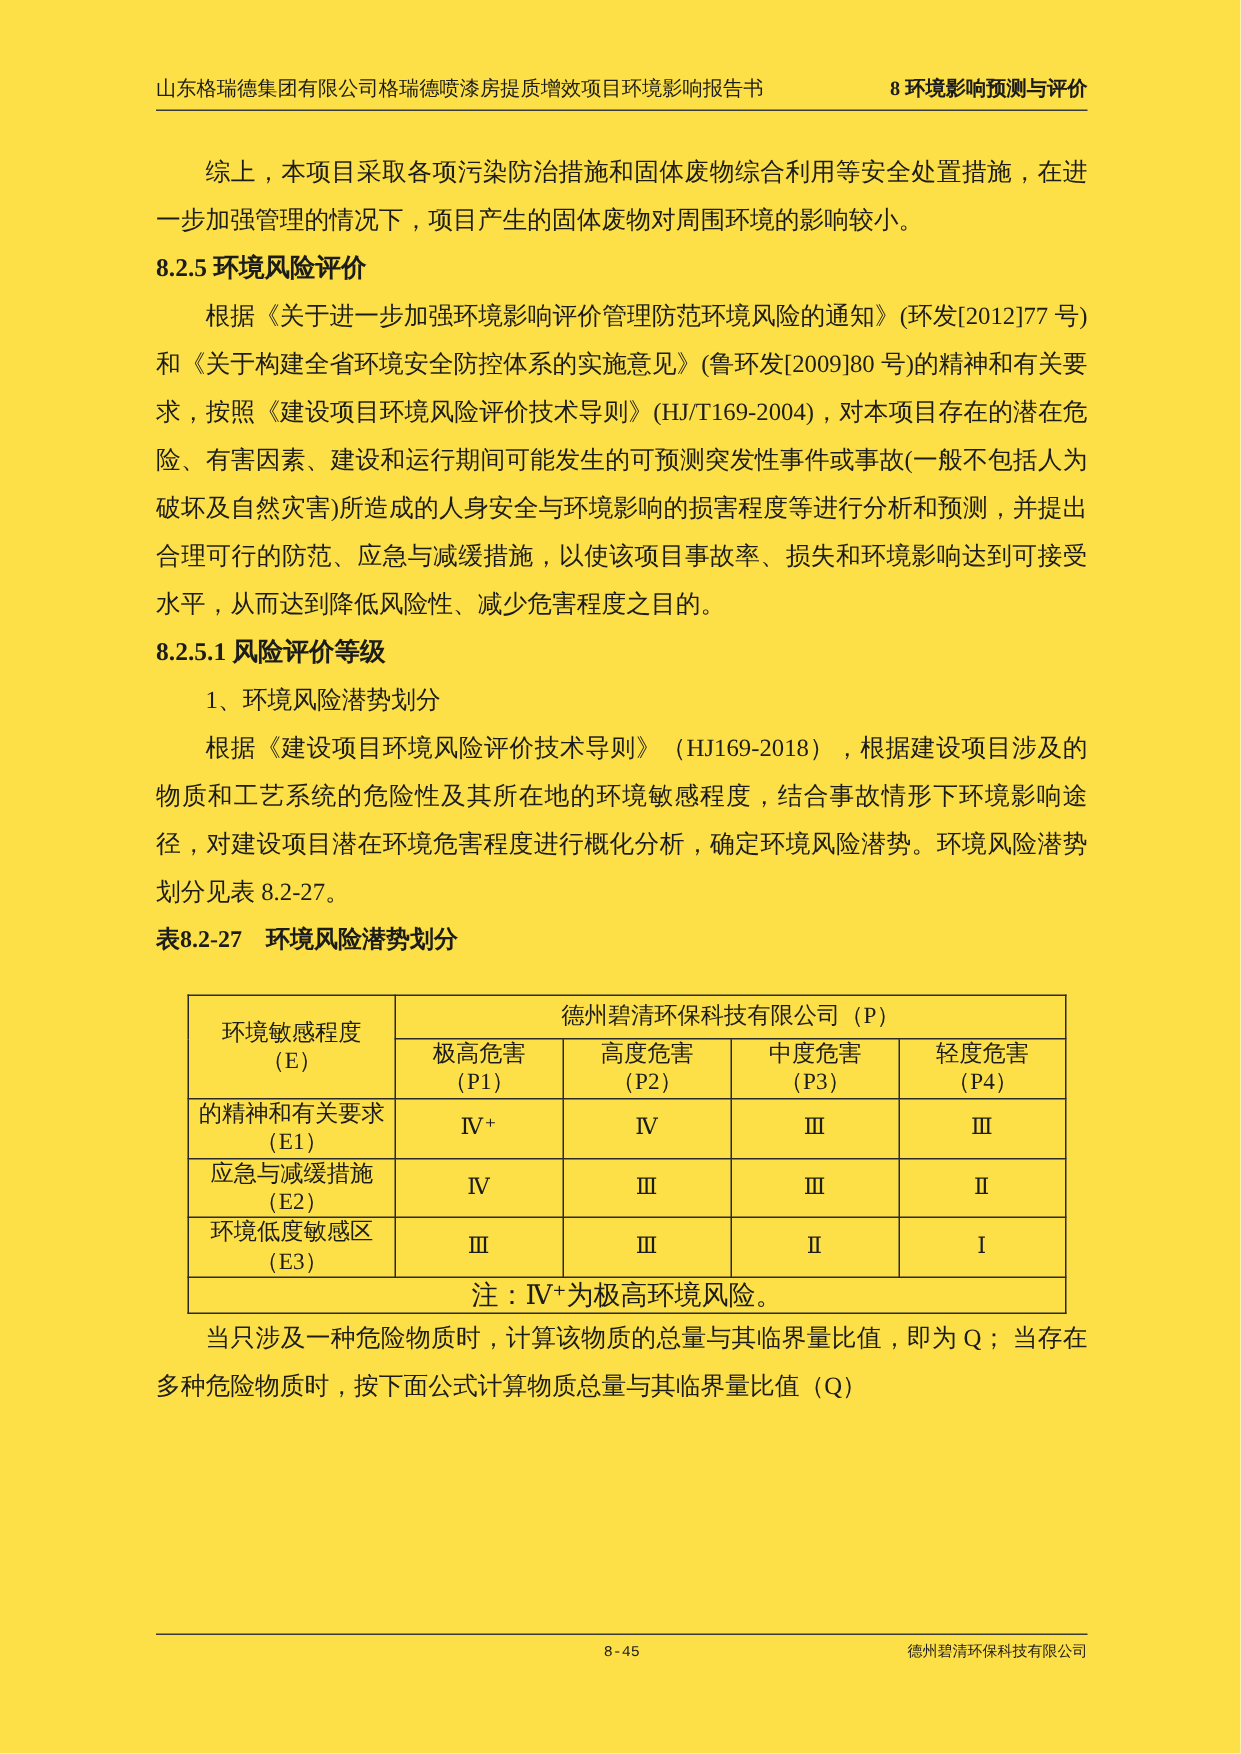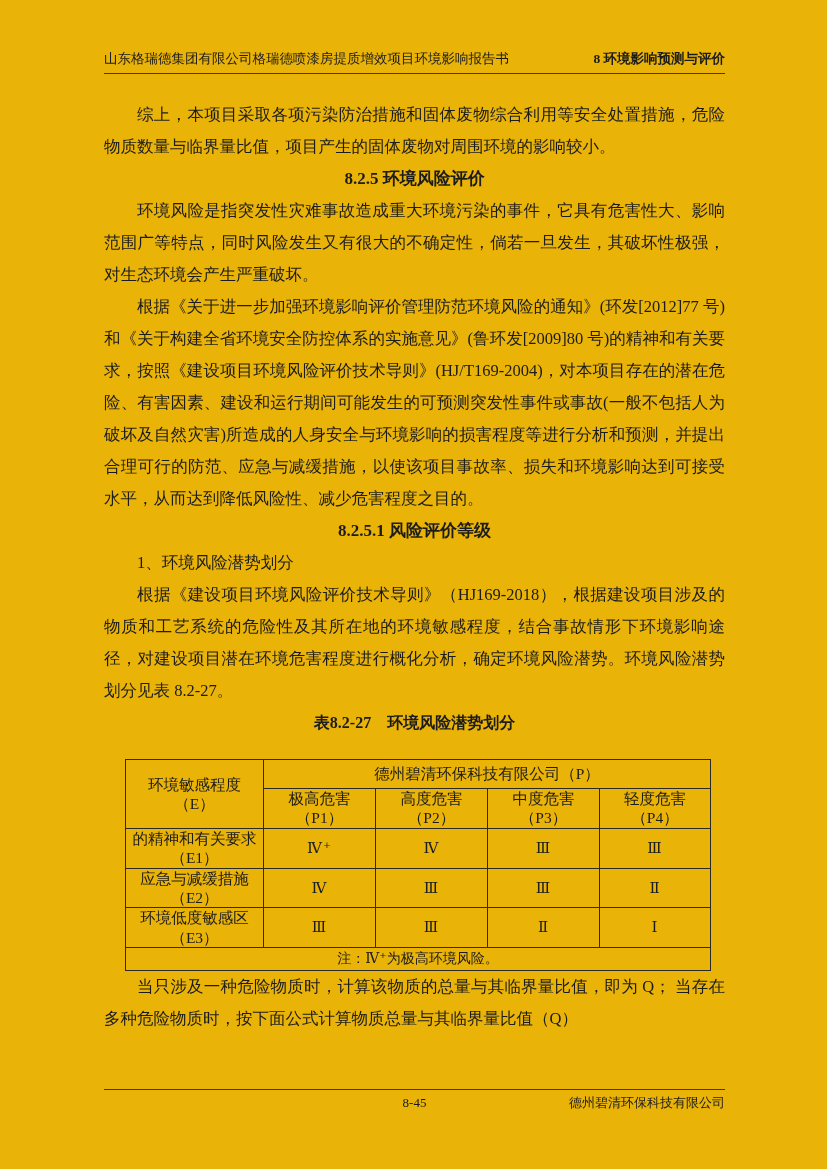--- a/index.html
+++ b/index.html
@@ -1,20 +1,20 @@
 <!DOCTYPE html>
 <html lang="zh"><head>
 <meta charset="utf-8">
 <style>
   html, body { margin: 0; padding: 0; background: #ffffff; }
   .page {
     position: relative;
     width: 827px;
     height: 1169px;
-    background: #eab308;
+    background: #fde047;
     overflow: hidden;
     color: #1c1c1c;
     font-family: "Liberation Serif", "DejaVu Serif", serif;
   }
   .content { margin: 0 102px 0 104px; }
 
   
   .header {
     display: flex;
     justify-content: space-between;
@@ -34,27 +34,27 @@
     font-size: 16.5px;
     line-height: 32px;
     text-align: justify;
   }
   p.para { margin: 0; text-indent: 2em; }
   h2.hsec {
     margin: 0;
     font-size: 17px;
     line-height: 32px;
     font-weight: bold;
-    text-align: center;
+    text-align: left;
   }
 
   
   .tcaption {
     margin: 0;
-    text-align: center;
+    text-align: left;
     font-weight: bold;
     font-size: 16px;
     line-height: 32px;
     text-indent: 0;
   }
   table.risk {
     border-collapse: collapse;
     table-layout: fixed;
     width: 585px;
     margin-left: 21px;
@@ -65,59 +65,59 @@
   table.risk td {
     border: 1px solid #2a2a2a;
     text-align: center;
     vertical-align: middle;
     padding: 0 2px;
     overflow: hidden;
   }
   tr.r-top td    { height: 28px; }
   tr.r-head td   { height: 32px; }
   tr.r-data td   { height: 29px; }
-  tr.r-note td   { height: 22px; font-size: 14px; }
+  tr.r-note td   { height: 22px; font-size: 18px; }
   td.roman { font-size: 15px; letter-spacing: 1px; }
   td.label-col { font-size: 15.5px; }
 
   
   .footer {
     position: absolute;
     left: 104px;
     right: 102px;
     top: 1089px;
     border-top: 1.2px solid #3a3a3a;
     padding-top: 4px;
-    font-size: 13px;
+    font-size: 10px;
     line-height: 17px;
     text-align: center;
+    font-family: Liberation Mono, monospace;
   }
   .footer .company {
     position: absolute;
     right: 0;
     top: 4px;
   }
 </style>
 </head>
 <body>
 
 <div class="page">
   <div class="content">
 
     <div class="header">
       <span class="left">山东格瑞德集团有限公司格瑞德喷漆房提质增效项目环境影响报告书</span>
       <span class="right">8 环境影响预测与评价</span>
     </div>
 
     <div class="body">
-      <p class="para">综上，本项目采取各项污染防治措施和固体废物综合利用等安全处置措施，危险物质数量与临界量比值，项目产生的固体废物对周围环境的影响较小。</p>
+      <p class="para">综上，本项目采取各项污染防治措施和固体废物综合利用等安全处置措施，在进一步加强管理的情况下，项目产生的固体废物对周围环境的影响较小。</p>
 
       <h2 class="hsec">8.2.5 环境风险评价</h2>
 
-      <p class="para">环境风险是指突发性灾难事故造成重大环境污染的事件，它具有危害性大、影响范围广等特点，同时风险发生又有很大的不确定性，倘若一旦发生，其破坏性极强，对生态环境会产生严重破坏。</p>
 
       <p class="para">根据《关于进一步加强环境影响评价管理防范环境风险的通知》(环发[2012]77 号)和《关于构建全省环境安全防控体系的实施意见》(鲁环发[2009]80 号)的精神和有关要求，按照《建设项目环境风险评价技术导则》(HJ/T169-2004)，对本项目存在的潜在危险、有害因素、建设和运行期间可能发生的可预测突发性事件或事故(一般不包括人为破坏及自然灾害)所造成的人身安全与环境影响的损害程度等进行分析和预测，并提出合理可行的防范、应急与减缓措施，以使该项目事故率、损失和环境影响达到可接受水平，从而达到降低风险性、减少危害程度之目的。</p>
 
       <h2 class="hsec">8.2.5.1 风险评价等级</h2>
 
       <p class="para">1、环境风险潜势划分</p>
       <p class="para">根据《建设项目环境风险评价技术导则》（HJ169-2018），根据建设项目涉及的物质和工艺系统的危险性及其所在地的环境敏感程度，结合事故情形下环境影响途径，对建设项目潜在环境危害程度进行概化分析，确定环境风险潜势。环境风险潜势划分见表 8.2-27。</p>
 
       <p class="tcaption">表8.2-27　环境风险潜势划分</p>
 

